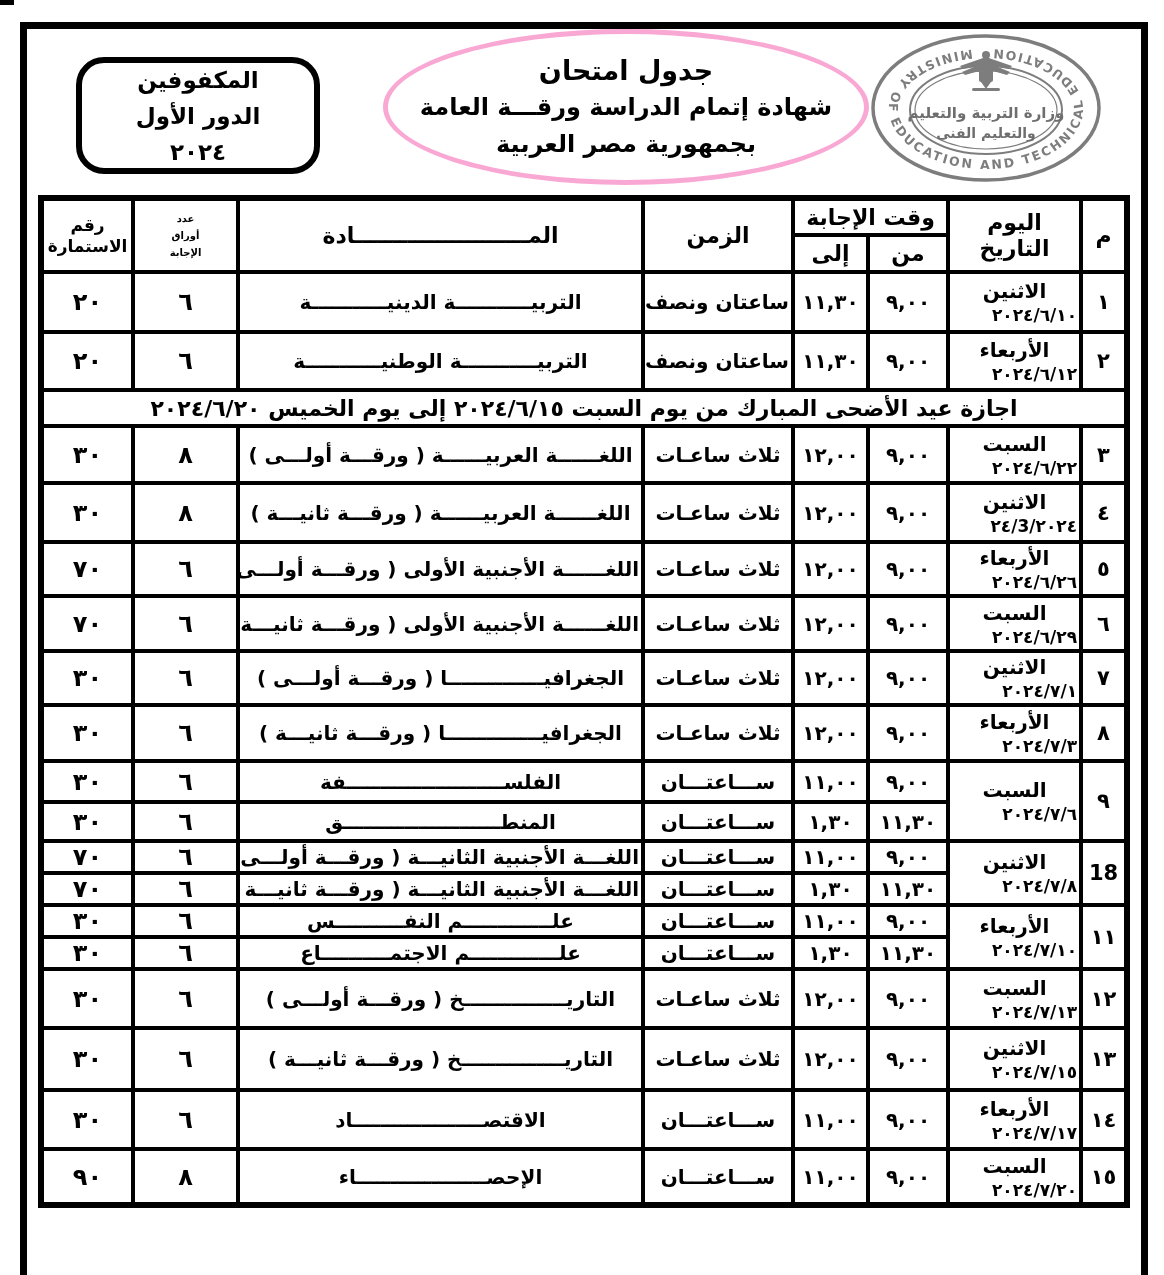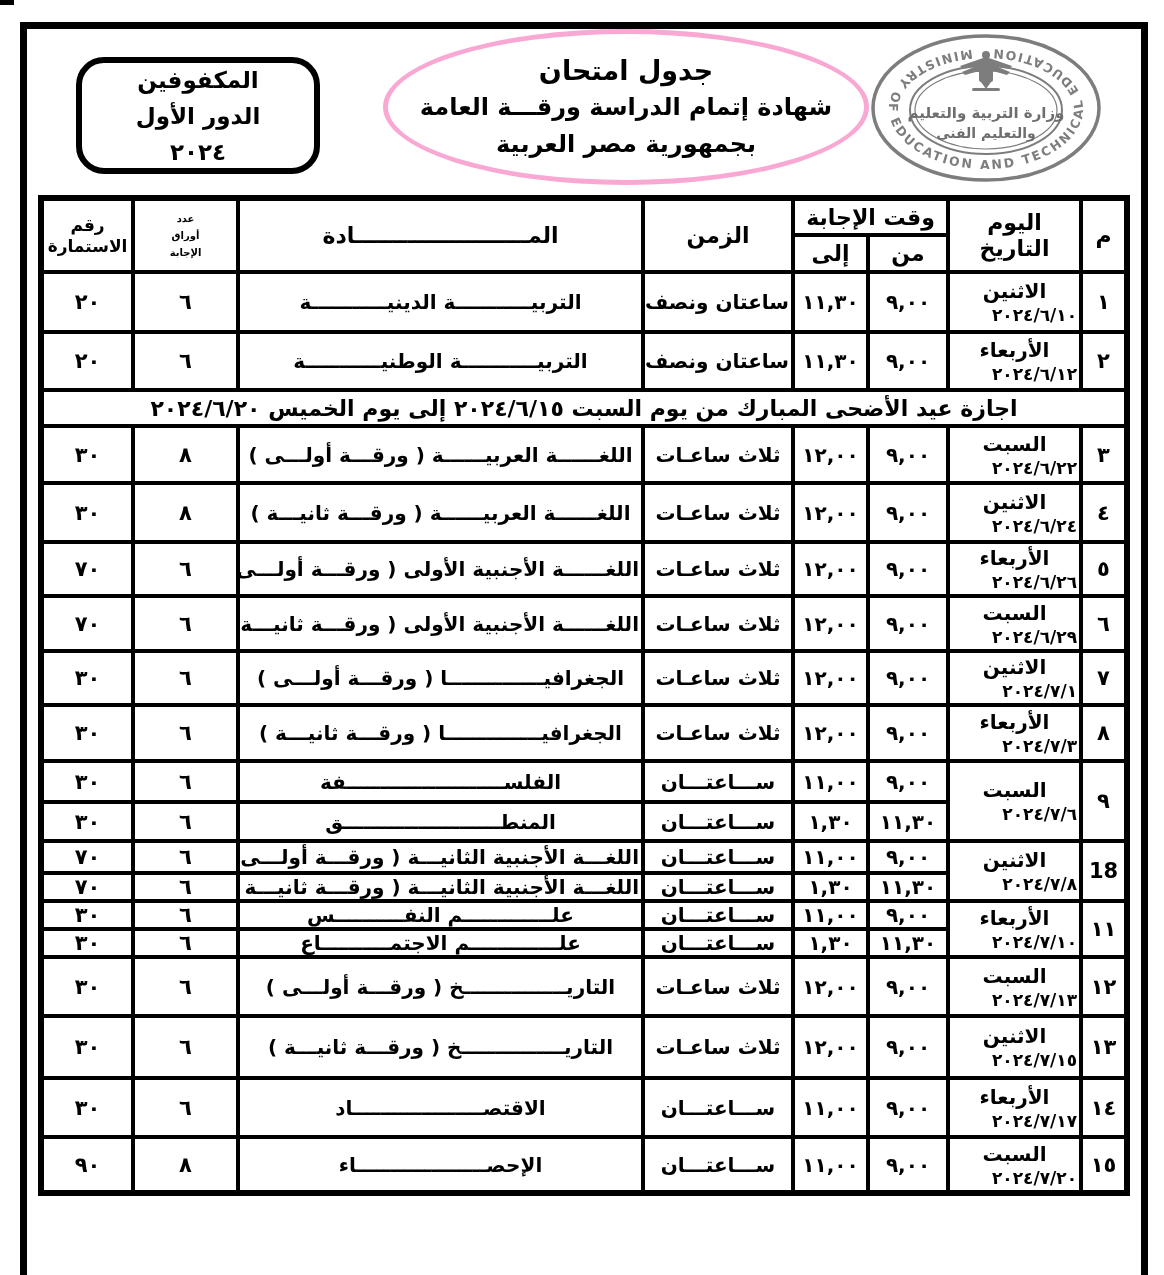--- a/index.html
+++ b/index.html
@@ -44,21 +44,21 @@
   .schedule thead th { font-size:22px; }
   .h1 { height:37px; } .h2 { height:37px; }
   th.hdr-num { font-size:25px; }
   .hdr-2line { font-size:21px; line-height:26px; }
   .hdr-small div { font-size:10px; line-height:17px; }
   .hdr-form div { font-size:17px; line-height:21px; }
   td.c-num  { font-size:21px; }
   td.c-time { font-size:20px; }
   td.c-dur  { font-size:20px; }
   td.c-subj { font-size:20px; }
-  td.c-n    { font-size:21px; }
+  td.c-n    { font-size:24px; }
   td.holiday{ font-size:22px; }
   .day  { font-size:20px; line-height:26px; font-weight:bold; }
   .date { font-size:17px; line-height:22px; font-weight:bold;text-align:right; }
 </style>
 </head>
 <body>
 
 <div class="scan-artifact"></div>
 <div class="outer-frame"></div>
 
@@ -177,21 +177,21 @@
           <td class="c-time">١٢,٠٠</td>
           <td class="c-dur">ثلاث ساعـات</td>
           <td class="c-subj">اللغــــــة العربيــــــة ( ورقـــة أولـــى )</td>
           <td class="c-n">٨</td>
           <td class="c-n">٣٠</td>
         </tr>
         <tr style="height: 59px;">
           <td class="c-num">٤</td>
           <td>
             <div class="day">الاثنين</div>
-            <div class="date">٢٠٢٤/٦/٢٤</div>
+            <div class="date">٢٠٢٤/3/٢٤</div>
           </td>
           <td class="c-time">٩,٠٠</td>
           <td class="c-time">١٢,٠٠</td>
           <td class="c-dur">ثلاث ساعـات</td>
           <td class="c-subj">اللغــــــة العربيــــــة ( ورقـــة ثانيـــة )</td>
           <td class="c-n">٨</td>
           <td class="c-n">٣٠</td>
         </tr>
         <tr style="height: 54px;">
           <td class="c-num">٥</td>

